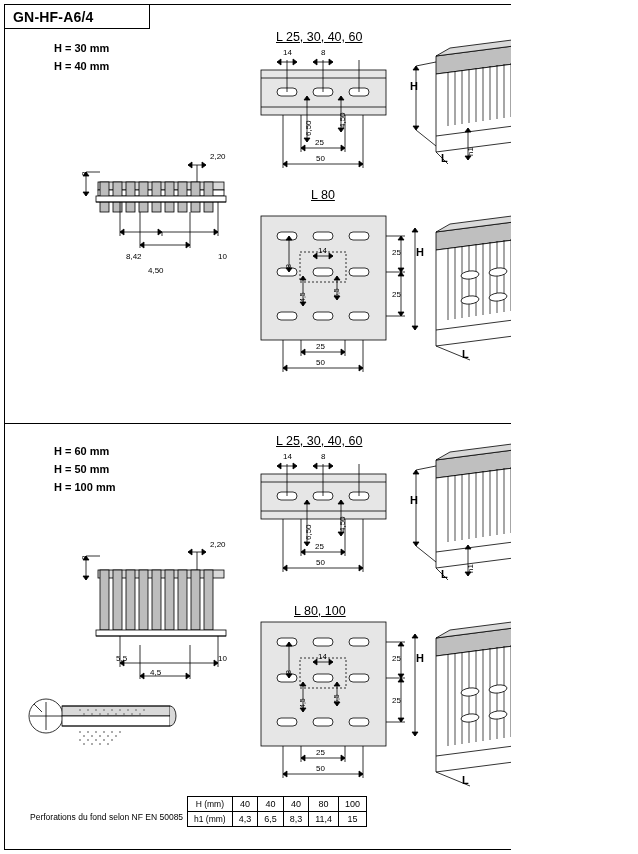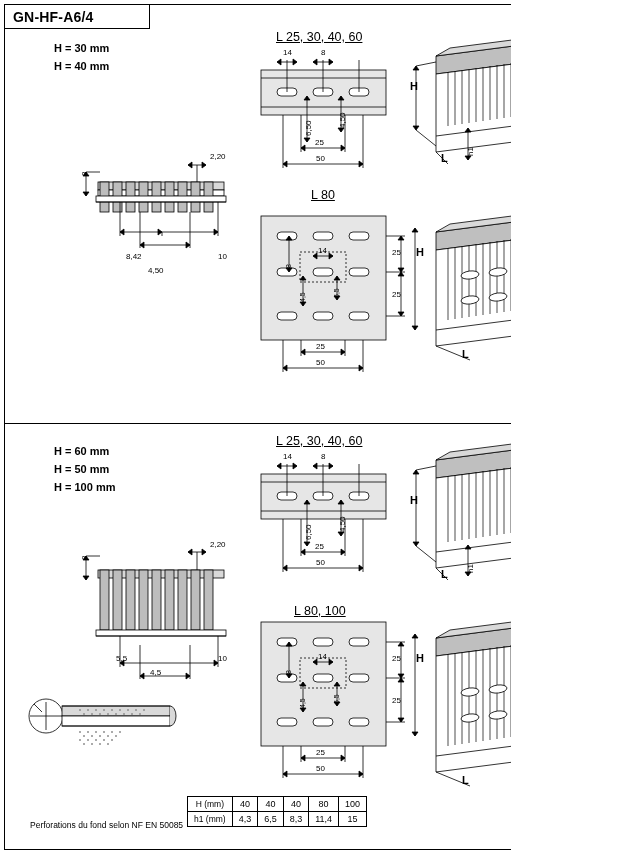--- a/index.html
+++ b/index.html
@@ -578,21 +578,21 @@
         <circle cx="96" cy="740" r="1"></circle>
         <circle cx="104" cy="740" r="1"></circle>
         <circle cx="112" cy="740" r="1"></circle>
       <circle cx="84" cy="744" r="1"></circle>
         <circle cx="92" cy="744" r="1"></circle>
         <circle cx="100" cy="744" r="1"></circle>
         <circle cx="108" cy="744" r="1"></circle>
     </g>
   </svg>
 
-  <div class="note" style="left:30px;top:812px;margin-top:8px;">Perforations du fond selon NF EN 50085</div>
+  <div class="note" style="left:30px;top:812px;">Perforations du fond selon NF EN 50085</div>
 
   <table class="tbl" style="left:187px;top:796px;">
     <tbody>
         <tr>
       <td class="h">H (mm)</td>
       <td>40</td>
       <td>40</td>
       <td>40</td>
       <td>80</td>
       <td>100</td>

